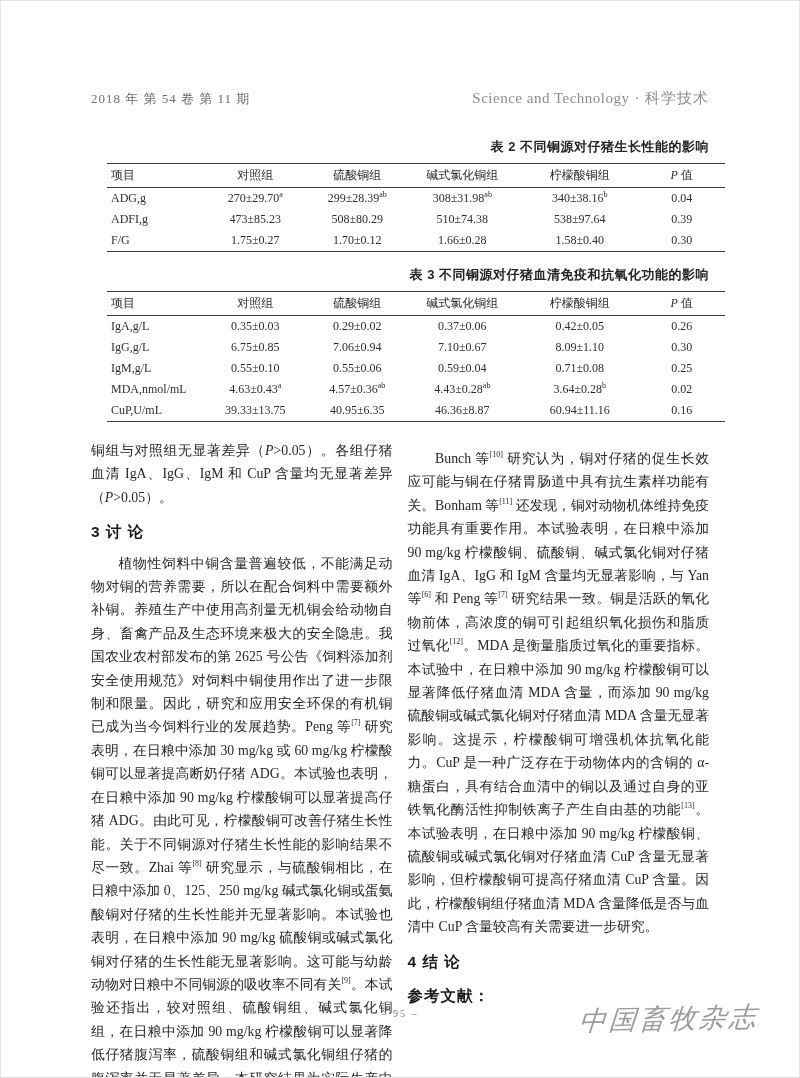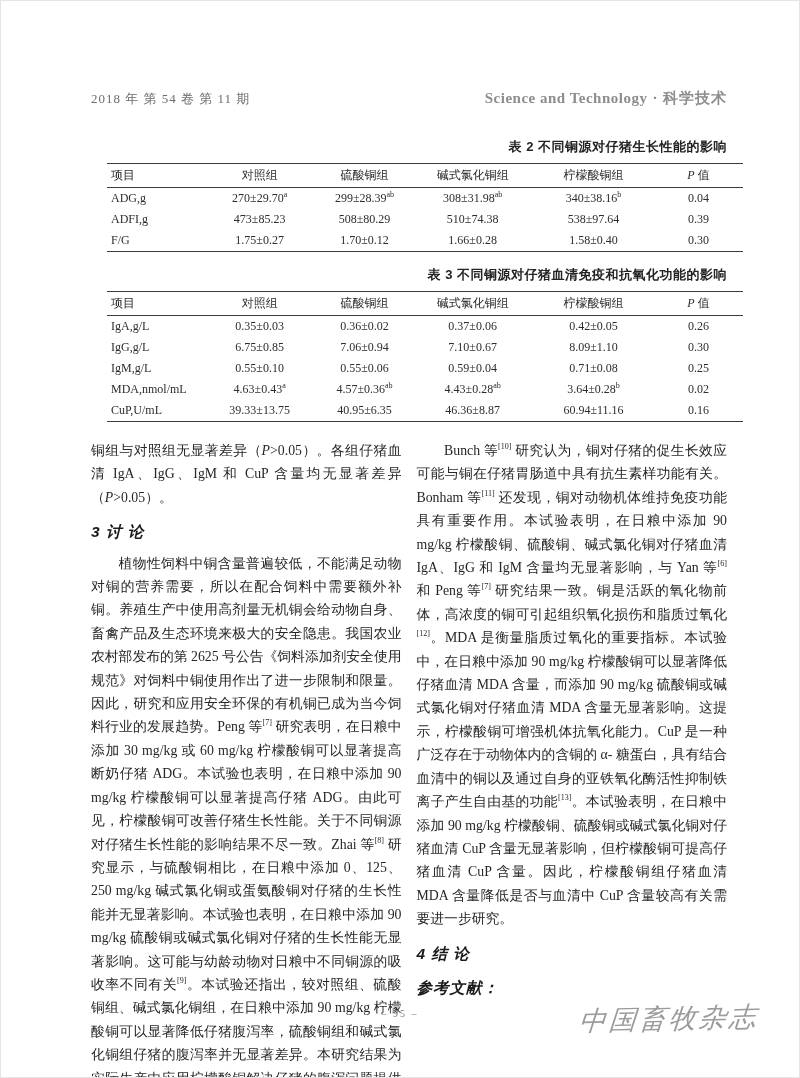--- a/index.html
+++ b/index.html
@@ -1,26 +1,26 @@
 <!DOCTYPE html>
 <html><head>
 <meta charset="utf-8">
 <style>
   * { margin: 0; padding: 0; box-sizing: border-box; }
   html,body { background:#fff; }
   body { font-family: "Liberation Serif", "DejaVu Serif", serif; color:#2f2f2f; }
   .page {
     position: relative; width: 800px; height: 1078px; margin: 0 auto;
     background: #fff; border: 1px solid #e4e4e4; overflow: hidden;
-    padding: 88px 72px 0 90px;
+    padding: 88px 90px 0 90px;
   }
   
   .page-header { display:flex; justify-content:space-between; align-items:baseline; margin-bottom: 30px; }
   .h-left { font-size: 13px; color:#6e6e6e; letter-spacing:1px; }
-  .h-right { font-size: 15px; font-weight: bold; color:#8d8d8d; letter-spacing:.5px; }
+  .h-right { font-size: 15px; font-weight: normal; color:#8d8d8d; letter-spacing:.5px; }
   .h-right .en { font-family:"Liberation Serif","DejaVu Serif",serif; }
   .h-right .dot { margin: 0 5px; }
   .h-right .cn { font-family:"Liberation Sans","DejaVu Sans",sans-serif; letter-spacing:1px; }
   
   .table-title {
     text-align:right; font-family:"Liberation Sans","DejaVu Sans",sans-serif;
     font-weight:bold; font-size:13px; color:#232323; margin-bottom:7px; letter-spacing:.5px;
   }
   table.paper-table {
     width:100%; border-collapse:collapse; table-layout:fixed;
@@ -33,24 +33,24 @@
   table.paper-table th:nth-child(1){width:15%} table.paper-table th:nth-child(2){width:18%}
   table.paper-table th:nth-child(3){width:15%} table.paper-table th:nth-child(4){width:19%}
   table.paper-table th:nth-child(5){width:19%} table.paper-table th:nth-child(6){width:14%}
   sup { font-size:8px; line-height:0; vertical-align:super; }
   .table-note { font-size:10.5px; color:#333; margin-top:5px; }
   #table3-block { margin-top:14px; }
   
   .columns { display:flex; gap:15px; margin-top:17px; }
   .col { flex:1; min-width:0; text-align:justify; font-size:13.8px; line-height:23.4px; color:#262626; }
   .col p { margin:0; }
-  .col p.indent { text-indent:2em; }
+  .col p.indent { text-indent:2em;margin-top:8px; }
   .col h2 {
     font-family:"Liberation Sans","DejaVu Sans",sans-serif; font-size:15.5px; font-weight:bold;
-    color:#1a1a1a; margin:11px 0 8px 0; letter-spacing:1px;font-style:italic;
+    color:#1a1a1a; margin:11px 0 8px 0; letter-spacing:1px;
   }
   
   .page-num { position:absolute; left:0; right:0; bottom:58px; text-align:center; font-size:10px; color:#7c7c7c; letter-spacing:2px; }
   .journal-logo {
     position:absolute; right:40px; bottom:40px; font-size:27px; color:#9b9b9b;
     font-style:italic; font-family:"DejaVu Serif", cursive, serif; letter-spacing:3px;
     transform: rotate(-1.5deg) skewX(-6deg); white-space:nowrap;
   }
 </style>
 </head>
@@ -118,21 +118,21 @@
               <th>硫酸铜组</th>
               <th>碱式氯化铜组</th>
               <th>柠檬酸铜组</th>
               <th><i>P</i> 值</th>
             </tr>
           </thead>
         <tbody>
             <tr>
               <td>IgA,g/L</td>
               <td>0.35±0.03</td>
-              <td>0.36±0.02</td>
+              <td>0.29±0.02</td>
               <td>0.37±0.06</td>
               <td>0.42±0.05</td>
               <td>0.26</td>
             </tr>
             <tr>
               <td>IgG,g/L</td>
               <td>6.75±0.85</td>
               <td>7.06±0.94</td>
               <td>7.10±0.67</td>
               <td>8.09±1.10</td>

